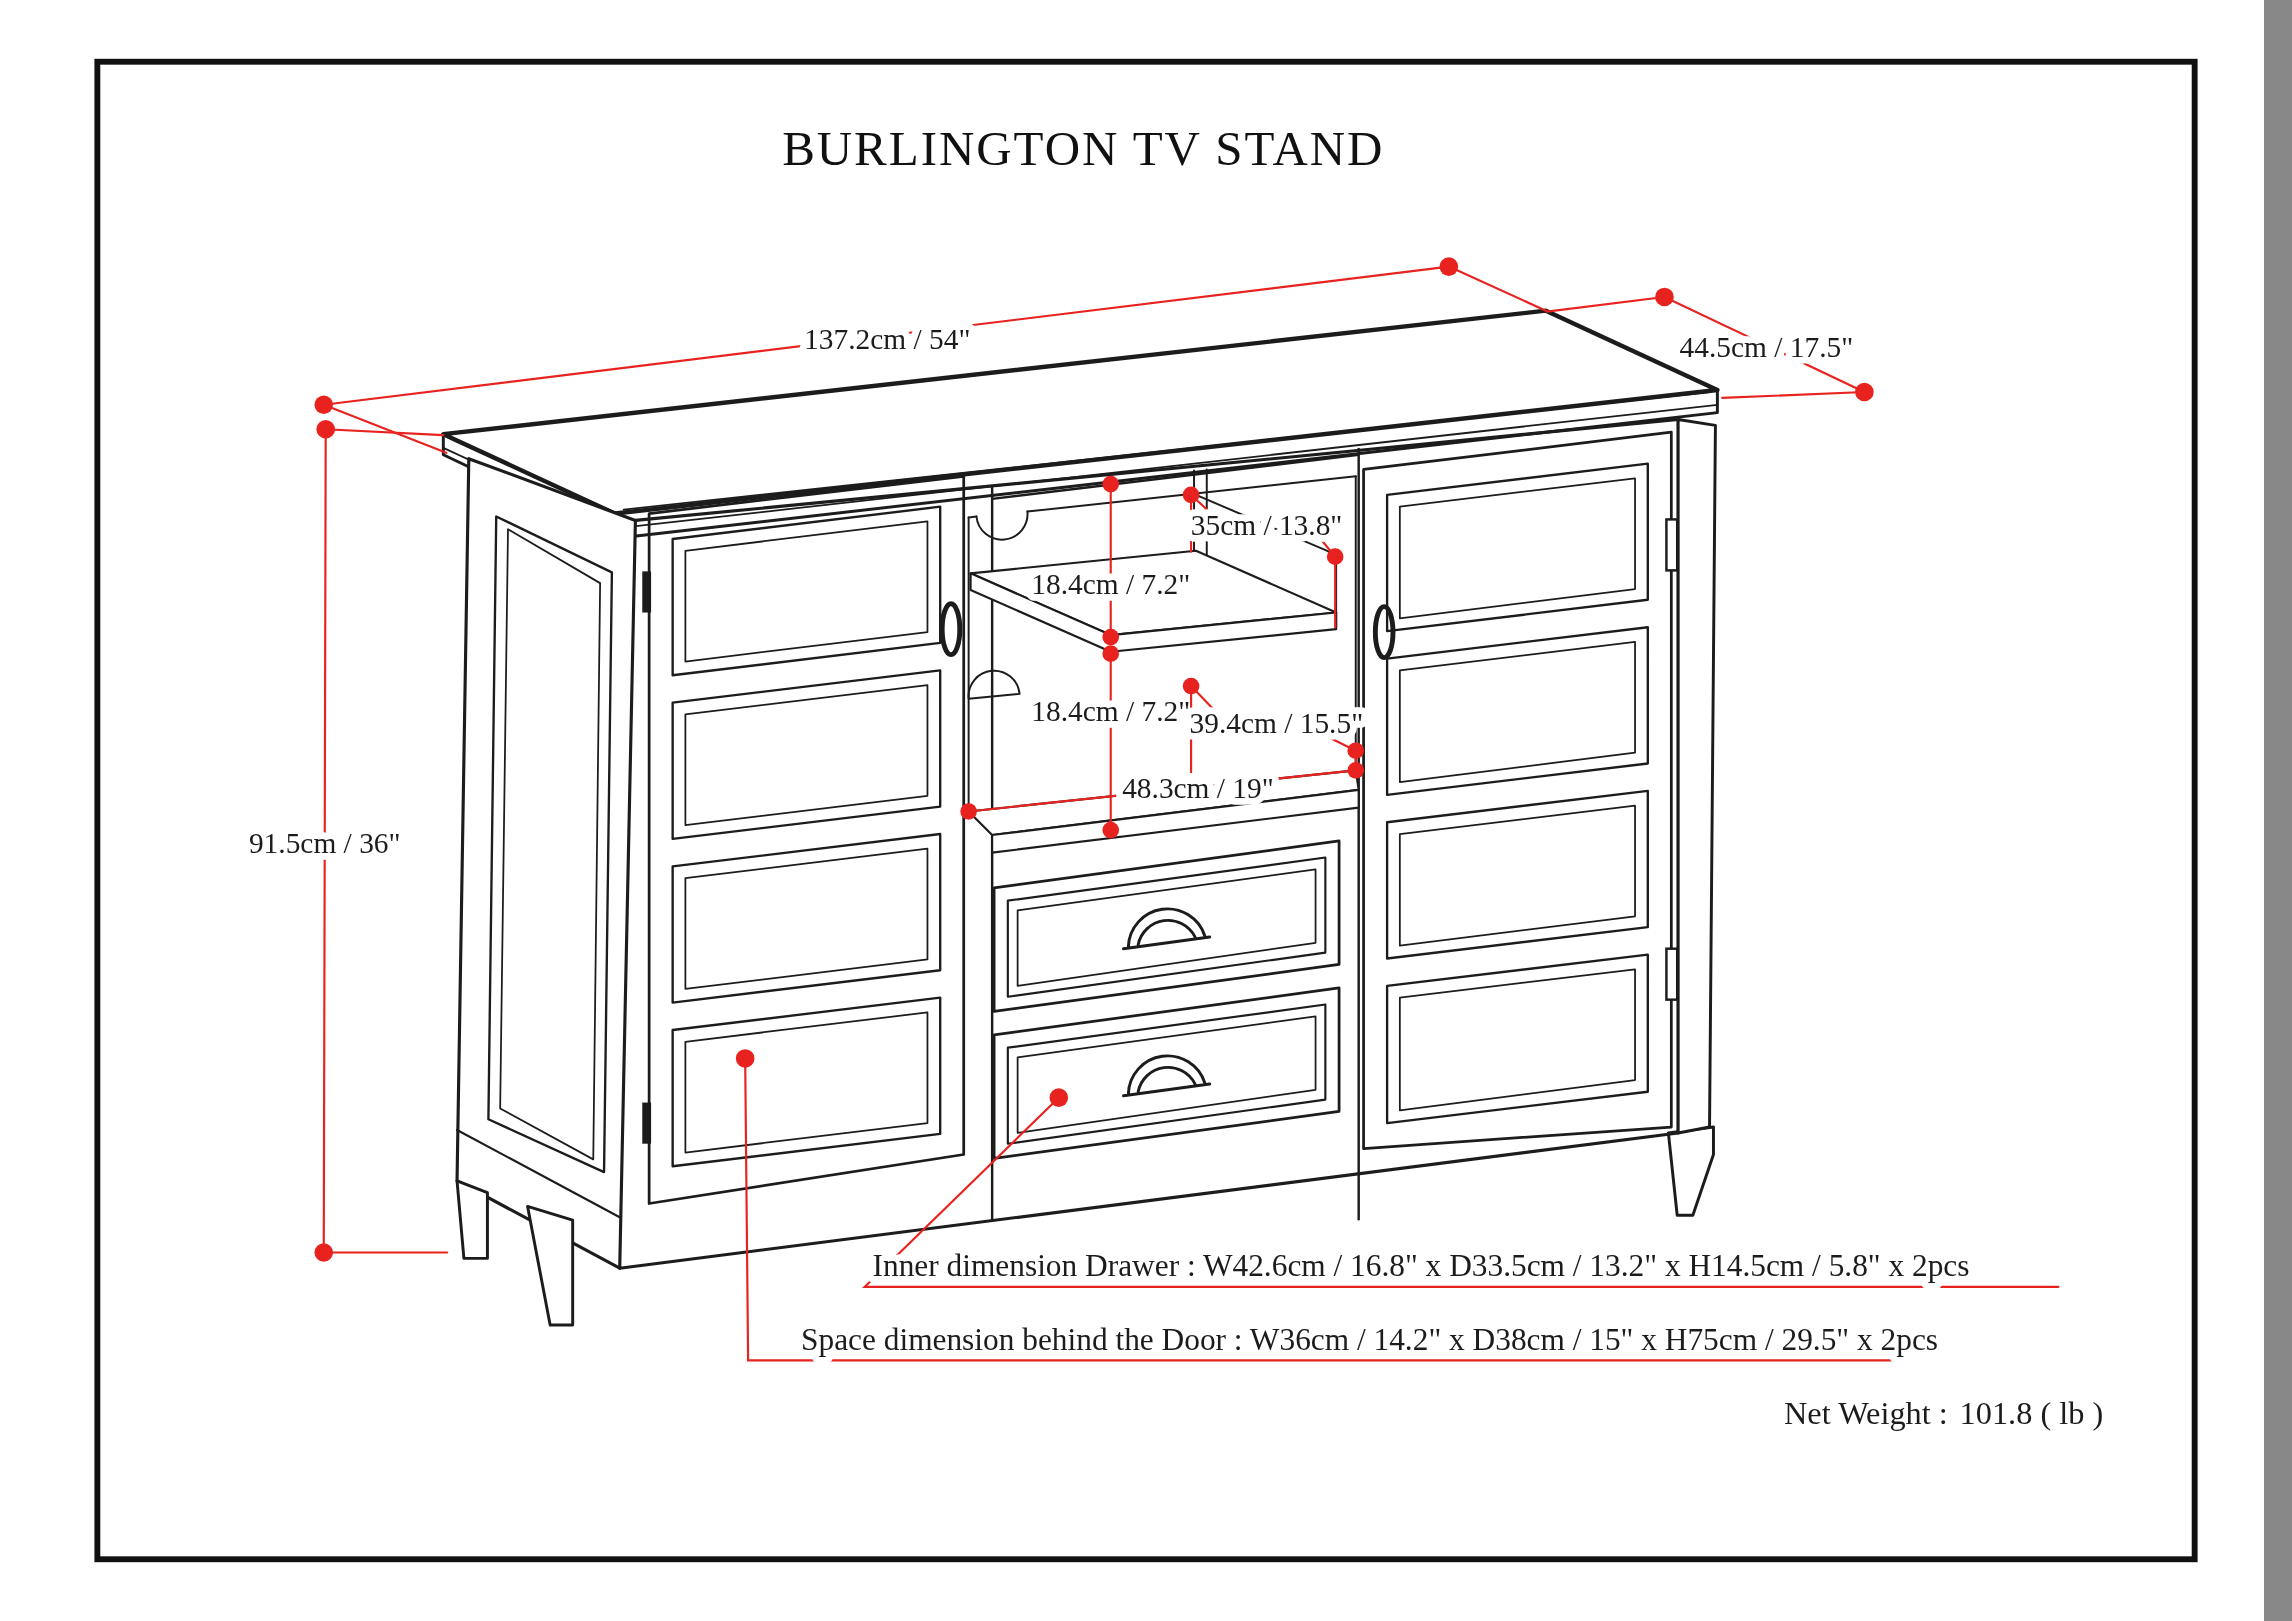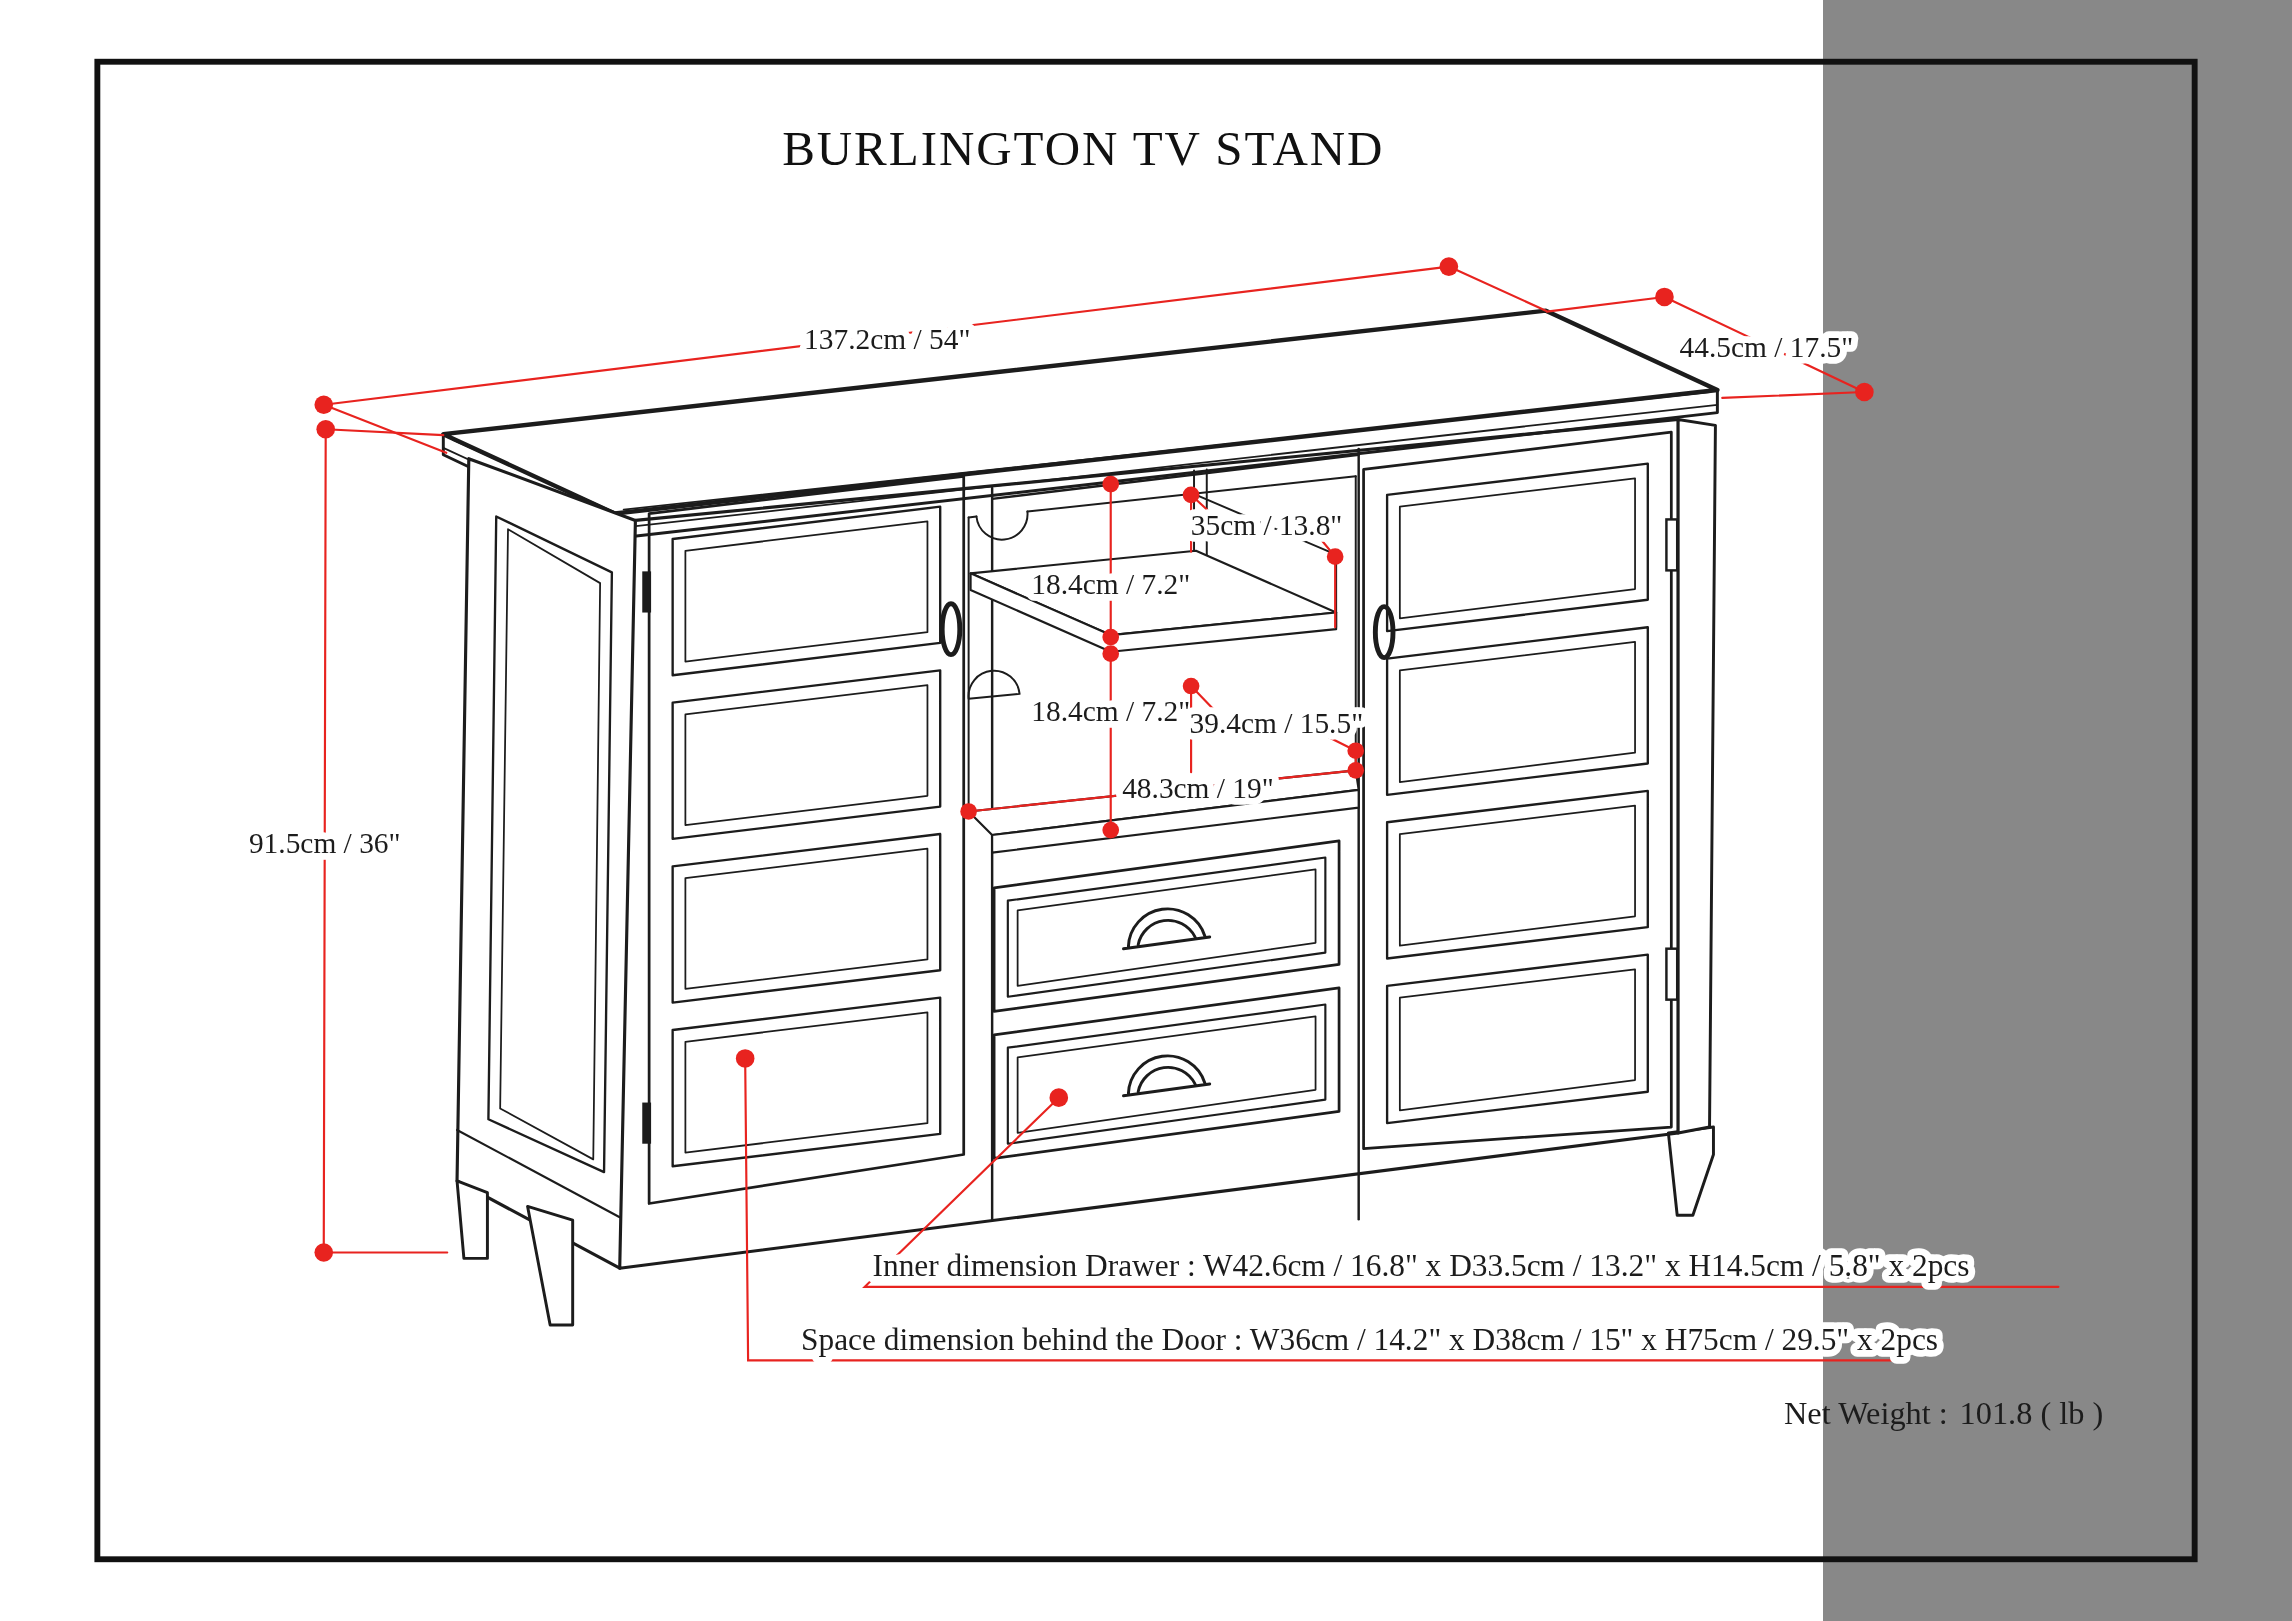--- a/index.html
+++ b/index.html
@@ -1,18 +1,18 @@
 <!DOCTYPE html>
 <html><head>
 <meta charset="utf-8">
 <style>
   html,body { margin:0; padding:0; background:#888; }
   .page {
     position:relative;
-    width:1823px; height:1621px;
+    width:2264px; height:1621px;
     background:#ffffff;
     font-family:"Liberation Serif", serif;
   }
   svg { display:block; width:2293px; height:1621px; }
   .ink   { stroke:#1c1c1c; fill:none; stroke-linecap:round; stroke-linejoin:round; }
   .inkf  { stroke:#1c1c1c; fill:#ffffff; stroke-linecap:round; stroke-linejoin:round; }
   .red   { stroke:#e8231f; fill:none; stroke-width:2.2; stroke-linecap:round; }
   .dot   { fill:#e8231f; stroke:none; }
   .t-title { font-size:50px; fill:#111; letter-spacing:2px; }
   .t-dim   { font-size:30px; fill:#1c1c1c; }

